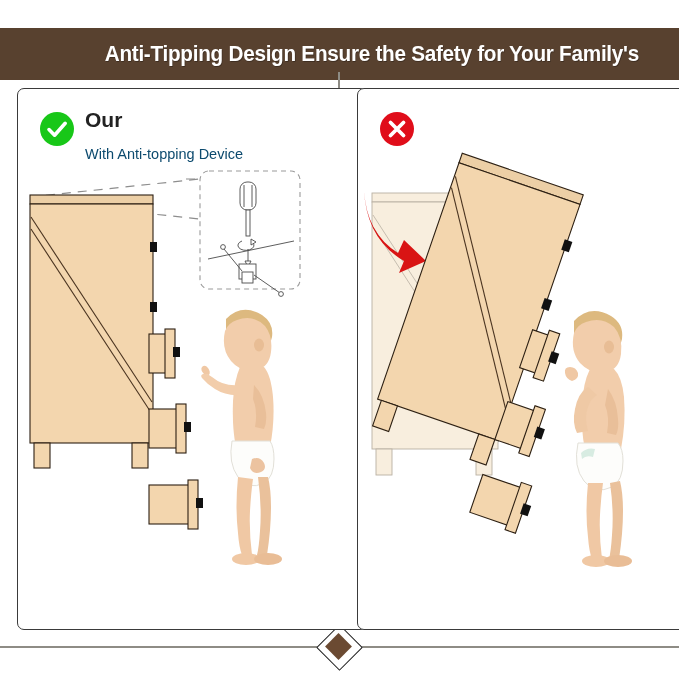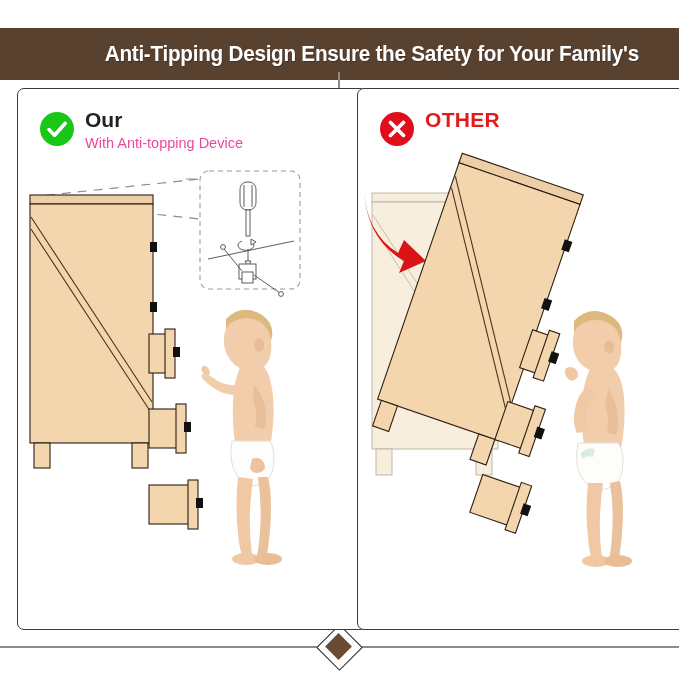--- a/index.html
+++ b/index.html
@@ -42,21 +42,21 @@
 
   .panel-head{position:absolute;left:22px;top:20px;display:flex;align-items:flex-start;gap:11px;}
   .badge{width:34px;height:34px;border-radius:50%;flex:0 0 auto;position:relative;margin-top:3px;}
   .badge.ok{background:#18c718;}
   .badge.bad{background:#e00d1a;}
   .badge svg{position:absolute;left:0;top:0;}
   .head-texts{display:flex;flex-direction:column;}
   .head-title{font-size:21px;font-weight:bold;line-height:1.05;}
   .head-title.ok{color:#222222;}
   .head-title.bad{color:#e21b1b;letter-spacing:0.3px;}
-  .head-sub{font-size:14.5px;color:#ec4899;margin-top:4px;line-height:1.15;}
+  .head-sub{font-size:14.5px;color:#0c4a6e;margin-top:15px;line-height:1.15;}
 
   
   svg.draw{position:absolute;left:0;top:0;overflow:visible;}
   .wood{fill:#f3d6ae;stroke:#2d2013;stroke-width:1.1;}
   .wood-top{fill:#eccfa6;stroke:#2d2013;stroke-width:1.1;}
   .wood-line{fill:none;stroke:#4a3420;stroke-width:1.1;}
   .knob{fill:#111111;}
   .ghost{fill:#f8eede;stroke:#b9b0a3;stroke-width:0.9;}
   .ghost-line{fill:none;stroke:#b9b0a3;stroke-width:0.8;}
   .dashline{fill:none;stroke:#8d8d8d;stroke-width:1.2;stroke-dasharray:9 7;}
@@ -210,21 +210,20 @@
 
   <div class="panel panel-right">
 
     <div class="panel-head">
       <div class="badge bad">
         <svg width="34" height="34" viewBox="0 0 34 34">
           <path d="M10.5 10.5 L23.5 23.5 M23.5 10.5 L10.5 23.5" fill="none" stroke="#ffffff" stroke-width="3.8" stroke-linecap="round"></path>
         </svg>
       </div>
       <div class="head-texts">
-        <div class="head-title bad">OTHER</div>
       </div>
     </div>
 
     <svg class="draw" width="304" height="540" viewBox="0 0 304 540">
 
       <g>
         <rect class="ghost" x="14" y="104" width="126" height="9"></rect>
         <rect class="ghost" x="14" y="113" width="126" height="247"></rect>
         <path class="ghost-line" d="M15 126 L139 318"></path>
         <path class="ghost-line" d="M15 138 L139 330"></path>

